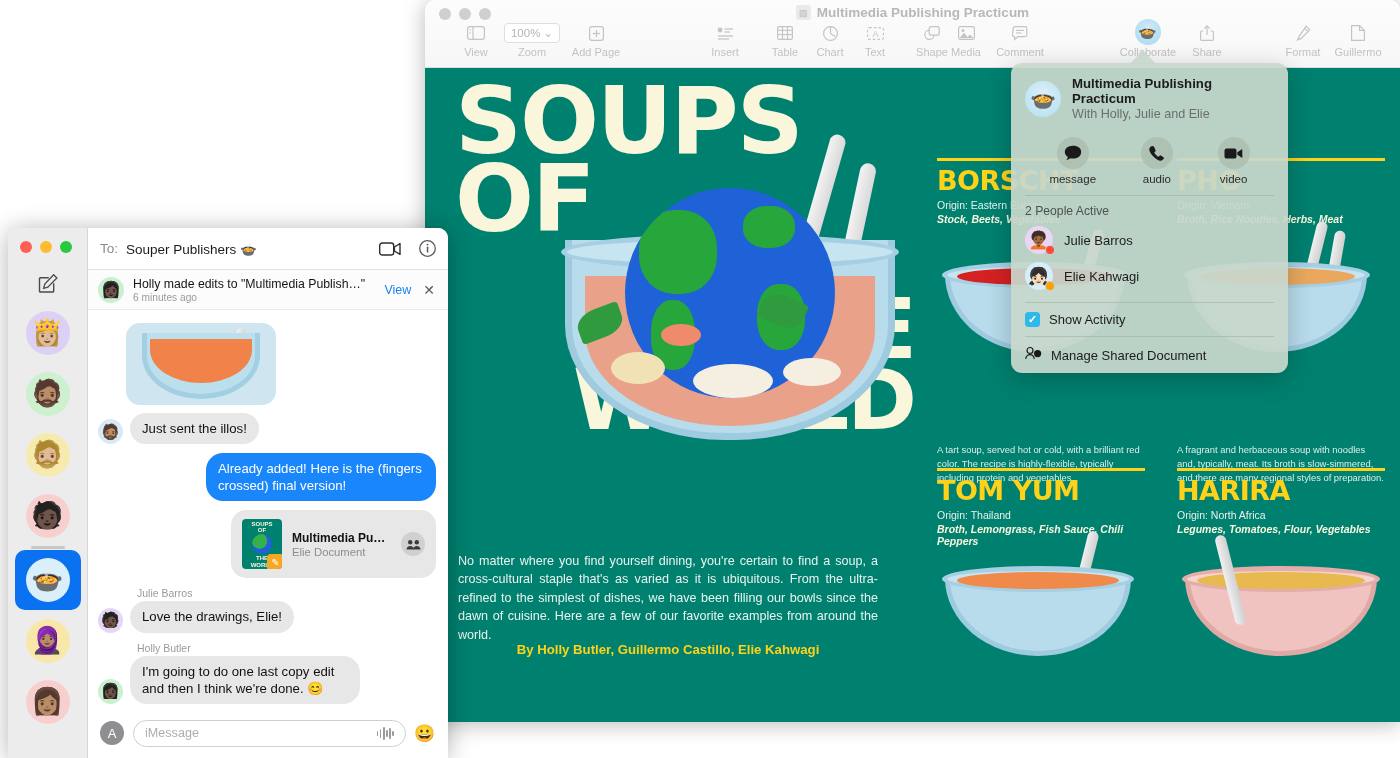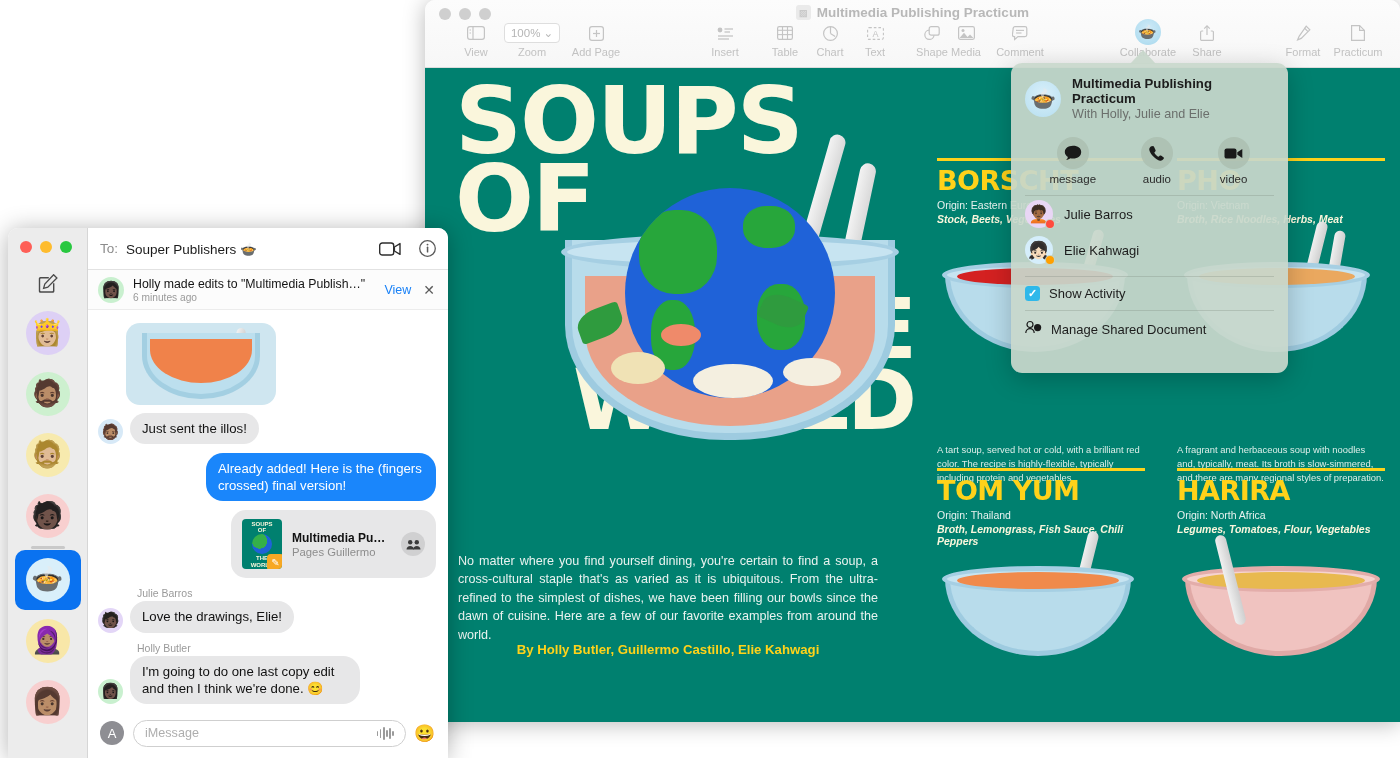--- a/index.html
+++ b/index.html
@@ -444,21 +444,21 @@
           <div class="lbl">Format</div>
         </div>
 
         <div class="tb" style="left:898px;">
           <div class="glyph">
             <svg width="14" height="16" viewBox="0 0 14 16">
                 <path d="M0.6 0.6 H8.6 L13.4 5.4 V15.4 H0.6 Z" fill="none" stroke="#c4c4c4" stroke-width="1.2"></path>
                 <path d="M8.6 0.6 V5.4 H13.4" fill="none" stroke="#c4c4c4" stroke-width="1.2"></path>
               </svg>
           </div>
-          <div class="lbl">Practicum</div>
+          <div class="lbl">Guillermo</div>
         </div>
       </div>
     </div>
 
     <div class="doc-canvas">
 
       <div class="poster-left">
         <div class="poster-title pt-l1">SOUPS</div>
         <div class="poster-title pt-l2">OF</div>
         <div class="poster-title pt-l3">THE</div>
@@ -583,20 +583,21 @@
           <svg width="19" height="13" viewBox="0 0 19 13">
               <rect x="0.5" y="1.4" width="12" height="10.2" rx="2.2" fill="#1a1a1a"></rect>
               <path d="M13.3 5.3 L18.3 2 v9 l-5 -3.3 z" fill="#1a1a1a"></path>
             </svg>
         </div>
         <div class="plbl">video</div>
       </div>
     </div>
 
     <div class="pop-sep"></div>
+    <div class="pop-sub">2 People Active</div>
 
     <div class="person">
       <div class="pav" style="background:#e9d6f5;">🧑🏾‍🦱
         <span class="dot" style="background:#ff4b3e;"></span>
       </div>
       <div class="pname">Julie Barros</div>
     </div>
     <div class="person">
       <div class="pav" style="background:#d5eefb;">👧🏻
         <span class="dot" style="background:#ffa000;"></span>
@@ -717,21 +718,21 @@
           <div class="att-thumb">
             <div class="tt">SOUPS</div>
             <div class="tt">OF</div>
             <div class="globe"></div>
             <div class="tt">THE</div>
             <div class="tt">WORLD</div>
             <div class="att-badge">✎</div>
           </div>
           <div class="att-txt">
             <div class="att-n">Multimedia Pub…</div>
-            <div class="att-s">Pages Guillermo</div>
+            <div class="att-s">Elie Document</div>
           </div>
           <div class="att-ico">
             <svg width="15" height="11" viewBox="0 0 15 11">
                 <circle cx="4.2" cy="3.2" r="2.2" fill="#3b3b3b"></circle>
                 <circle cx="10.8" cy="3.2" r="2.2" fill="#3b3b3b"></circle>
                 <path d="M0.5 10.4 c0 -2 1.7 -3.4 3.7 -3.4 s3.7 1.4 3.7 3.4 z" fill="#3b3b3b"></path>
                 <path d="M7.1 10.4 c0 -2 1.7 -3.4 3.7 -3.4 s3.7 1.4 3.7 3.4 z" fill="#3b3b3b"></path>
               </svg>
           </div>
         </div>

